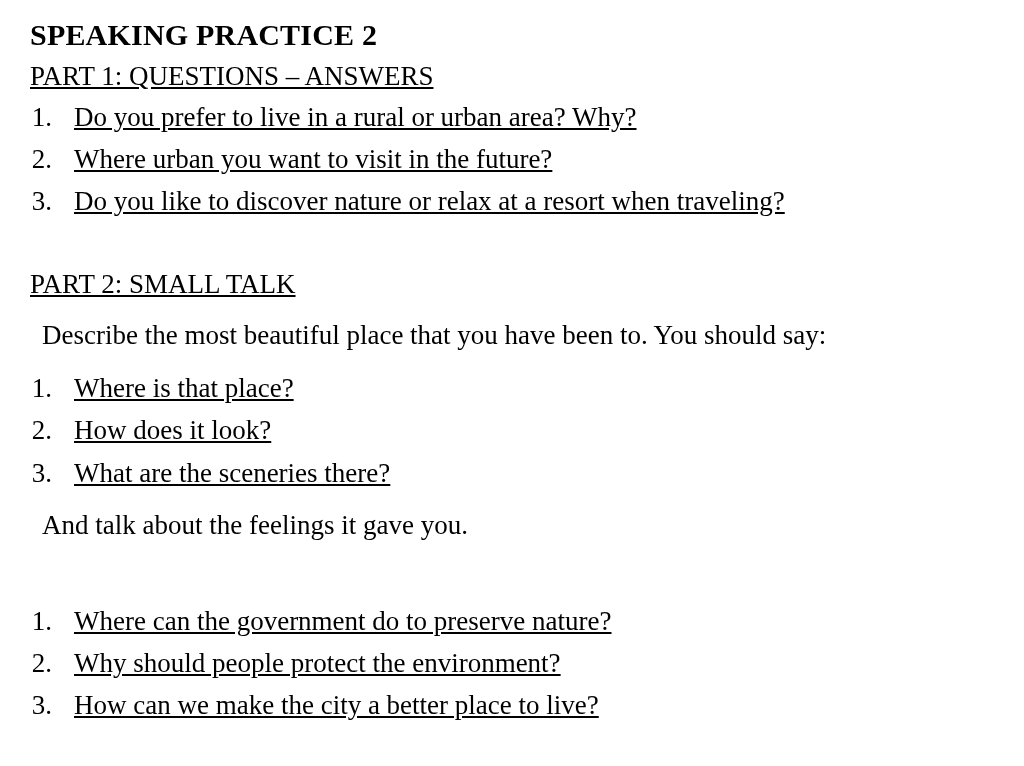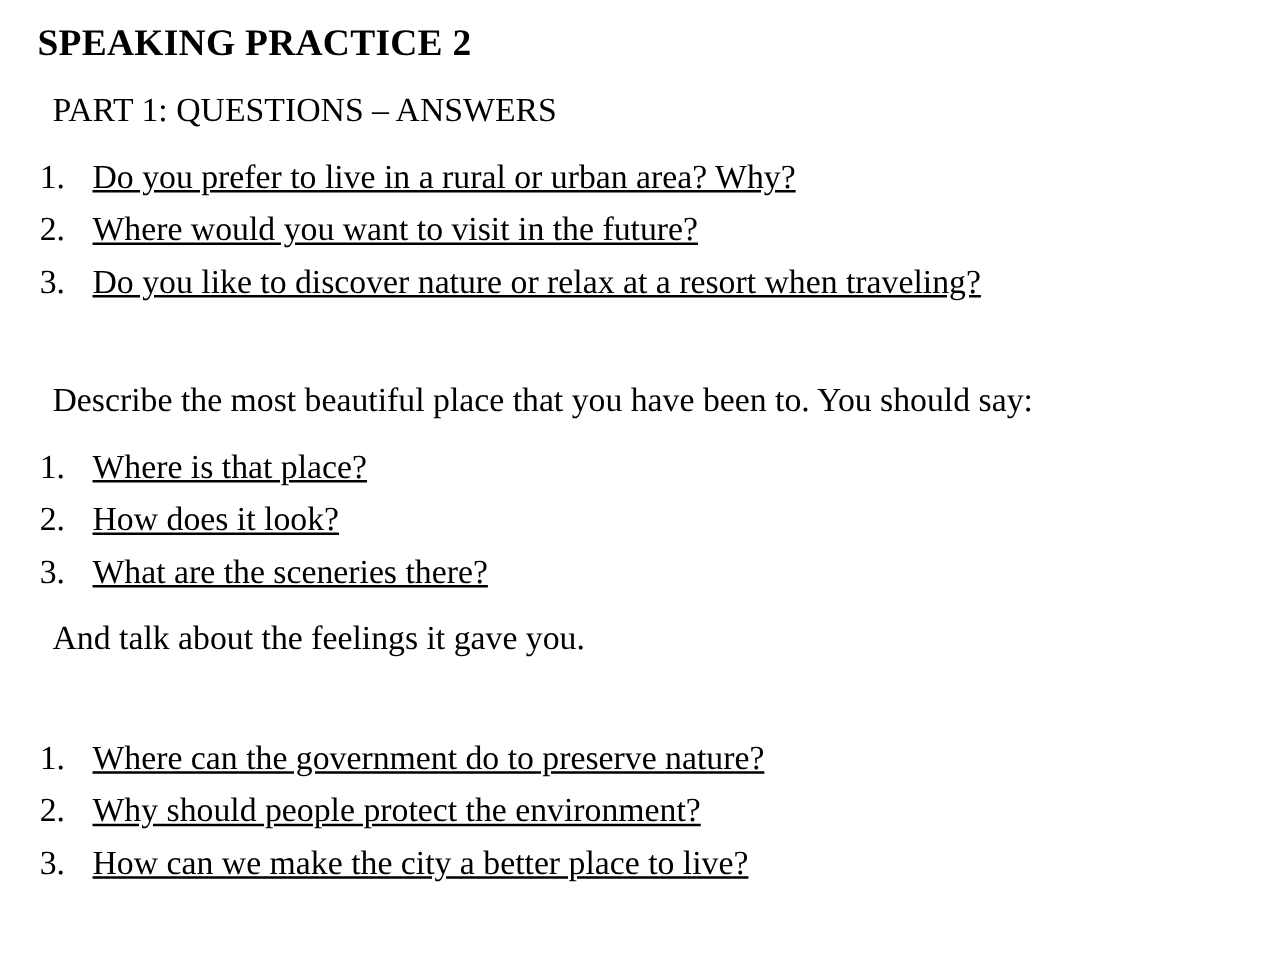--- a/index.html
+++ b/index.html
@@ -23,22 +23,23 @@
   .doc-title {
     font-size: 30px;
     font-weight: bold;
     line-height: 1.42;
     letter-spacing: 0.2px;
     margin: 0 0 0 0;
   }
   .section-heading {
     font-size: 27px;
     line-height: 1.45;
-    margin: 12px;
+    margin: 0;
     white-space: pre;
+    text-decoration: underline;
   }
   .body-line {
     font-size: 27px;
     line-height: 1.45;
     margin: 12px;
   }
   ol.q-list {
     list-style: none;
     margin: 0;
     padding: 0;
@@ -75,32 +76,33 @@
 
   <div>
     <p class="section-heading">PART 1: QUESTIONS – ANSWERS</p>
     <ol class="q-list">
       <li>
         <span class="num">1.</span>
         <span class="txt">Do you prefer to live in a rural or urban area? Why?</span>
       </li>
       <li>
         <span class="num">2.</span>
-        <span class="txt">Where would you want to visit in the future?</span>
+        <span class="txt">Where urban you want to visit in the future?</span>
       </li>
       <li>
         <span class="num">3.</span>
         <span class="txt">Do you like to discover nature or relax at a resort when traveling?</span>
       </li>
     </ol>
   </div>
 
   <div class="spacer"></div>
 
   <div>
+    <p class="section-heading">PART 2: SMALL TALK</p>
     <p class="body-line">Describe the most beautiful place that you have been to. You should say:</p>
     <ol class="q-list">
       <li>
         <span class="num">1.</span>
         <span class="txt">Where is that place?</span>
       </li>
       <li>
         <span class="num">2.</span>
         <span class="txt">How does it look?</span>
       </li>

